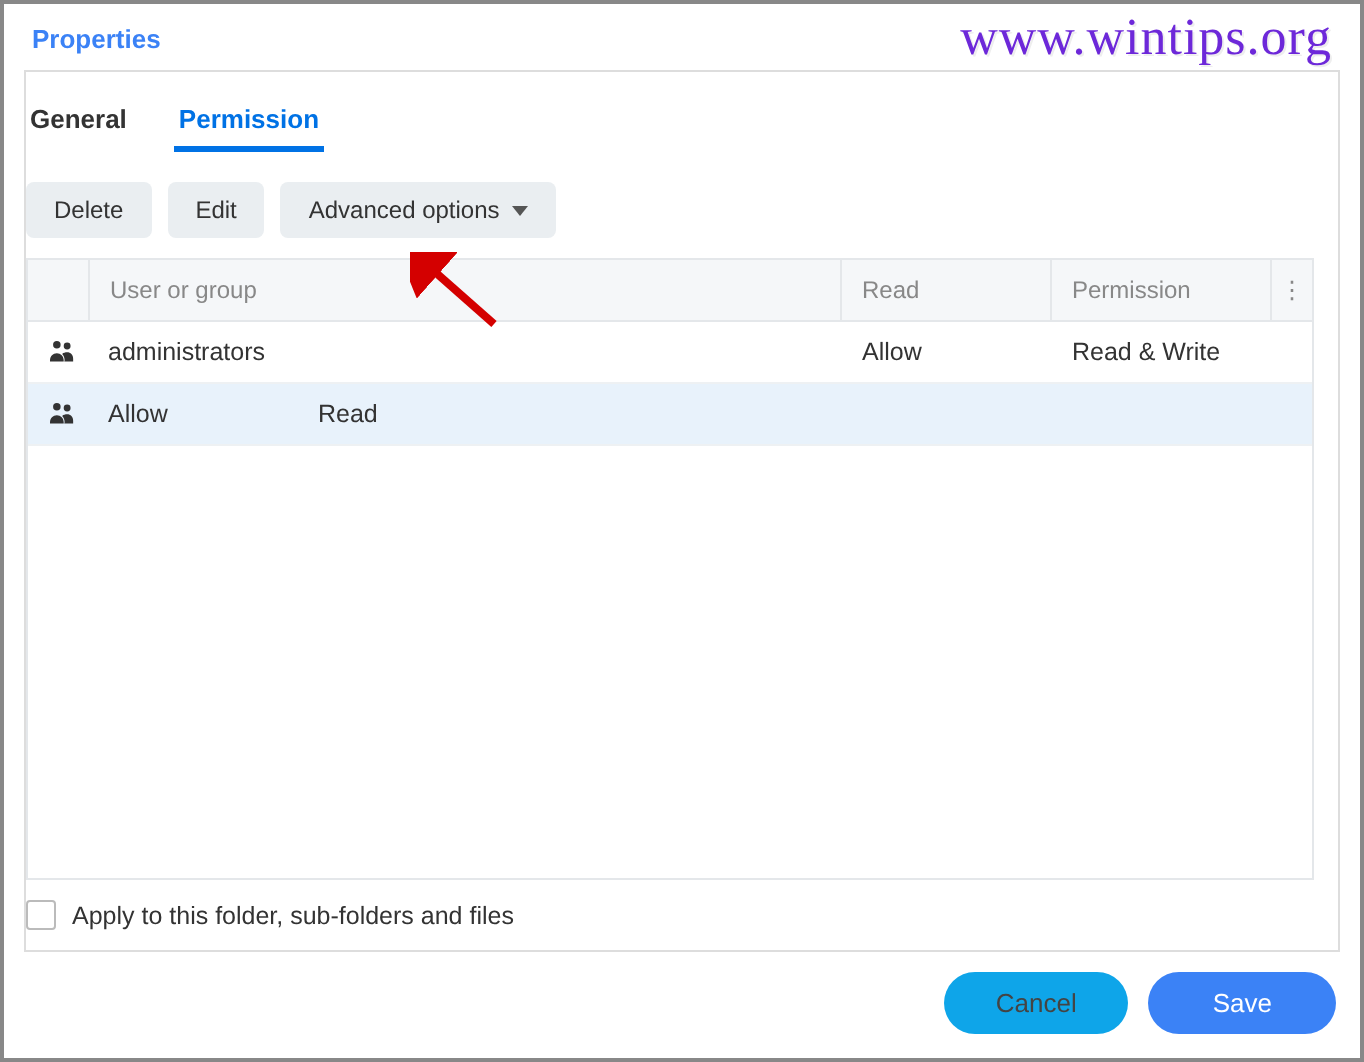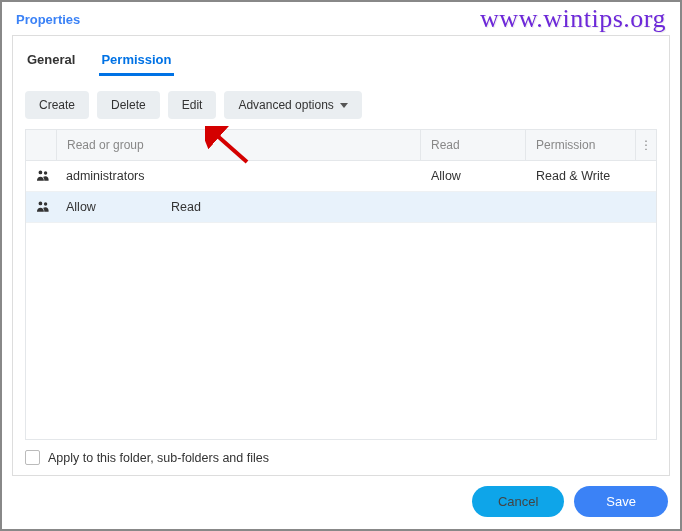--- a/index.html
+++ b/index.html
@@ -36,21 +36,21 @@
     font-size: 13px;
     font-weight: bold;
     color: #3b82f6;
   }
   .content {
     border: 1px solid #ddd;
     margin: 0 10px;
     flex: 1;
     display: flex;
     flex-direction: column;
-    padding: 10px 12px 10px 12px;
+    padding: 10px 12px 10px 0;
     position: relative;
   }
   .tabs {
     display: flex;
     border-bottom: 1px solid transparent;
     margin-bottom: 14px;
   }
   .tab {
     padding: 6px 2px;
     margin-right: 22px;
@@ -184,33 +184,32 @@
   <div class="header">Properties</div>
 
   <div class="content">
 
     <div class="tabs">
       <div class="tab">General</div>
       <div class="tab active">Permission</div>
     </div>
 
     <div class="toolbar">
-      <button class="btn">Create</button>
       <button class="btn">Delete</button>
       <button class="btn">Edit</button>
       <button class="btn">
         <span>Advanced options</span>
         <span class="caret-down"></span>
       </button>
     </div>
 
     <div class="table">
       <div class="thead">
         <div class="th col-icon"></div>
-        <div class="th col-user">Read or group</div>
+        <div class="th col-user">User or group</div>
         <div class="th col-type">Read</div>
         <div class="th col-perm">Permission</div>
         <div class="th col-more">⋮</div>
       </div>
       <div class="tbody" id="tbody">
           <div class="tr">
             <div class="td col-icon">
               <span class="group-icon"><svg viewBox="0 0 16 14">
                   <path d="M5 5a2.2 2.2 0 1 0 0-4.4A2.2 2.2 0 0 0 5 5zm6 .5a2 2 0 1 0 0-4 2 2 0 0 0 0 4zM1 12c0-2.5 1.8-4.2 4-4.2s4 1.7 4 4.2v.6H1V12zm8.3.6c.1-.3.2-.6.2-1 0-1.4-.5-2.6-1.4-3.5.8-.6 1.8-.9 2.9-.9 2 0 3.5 1.5 3.5 3.8v1.6H9.3z"></path>
                 </svg></span>

